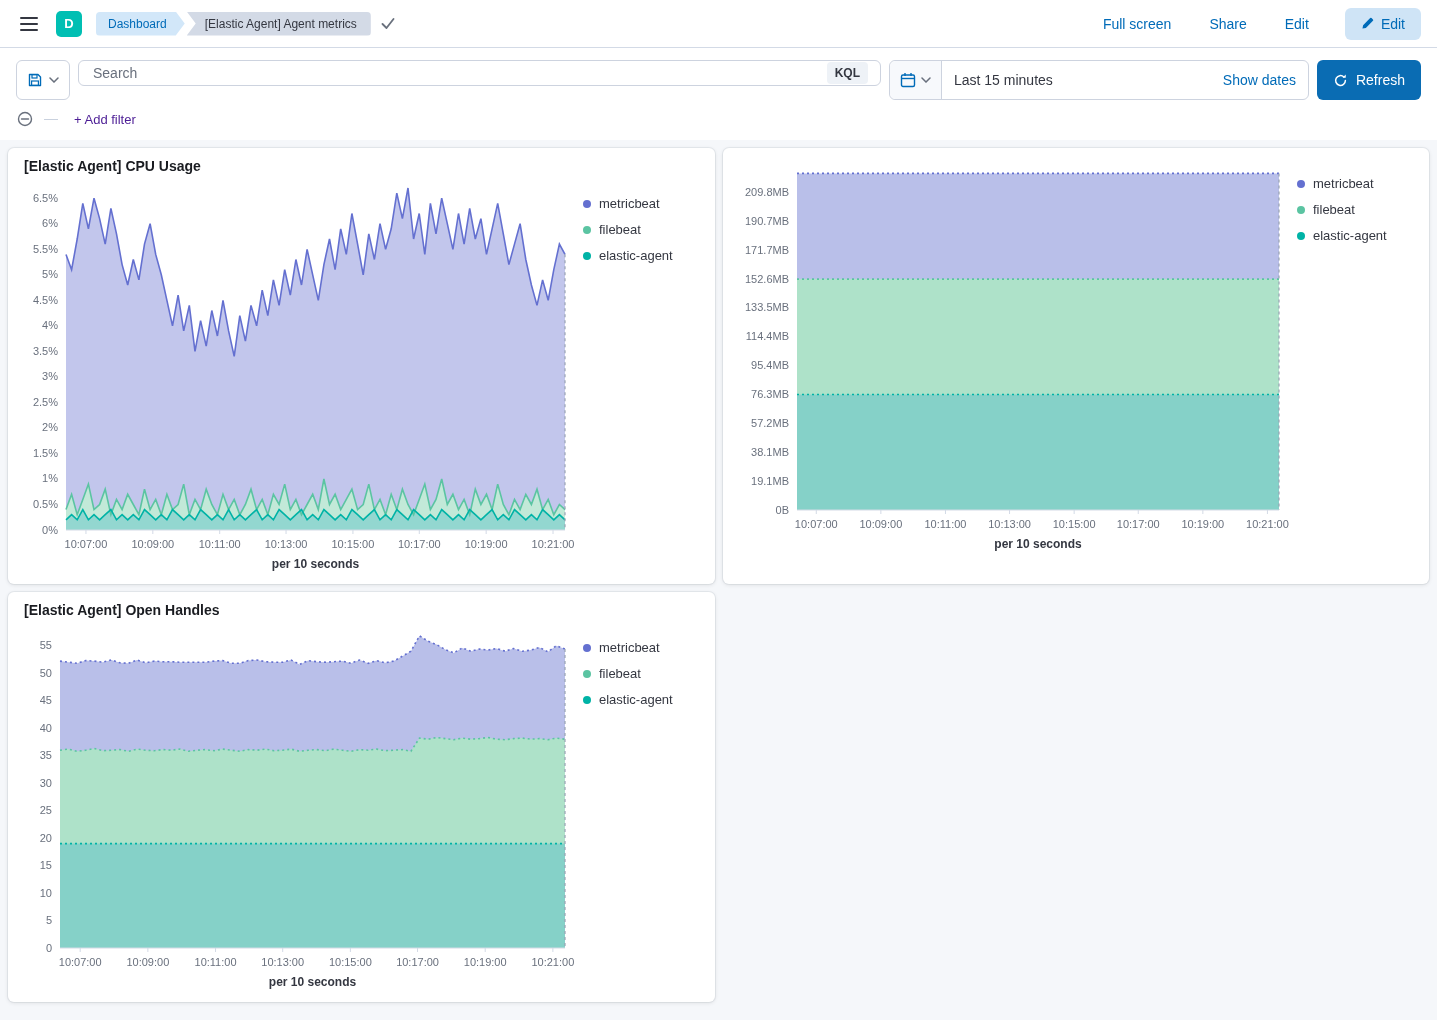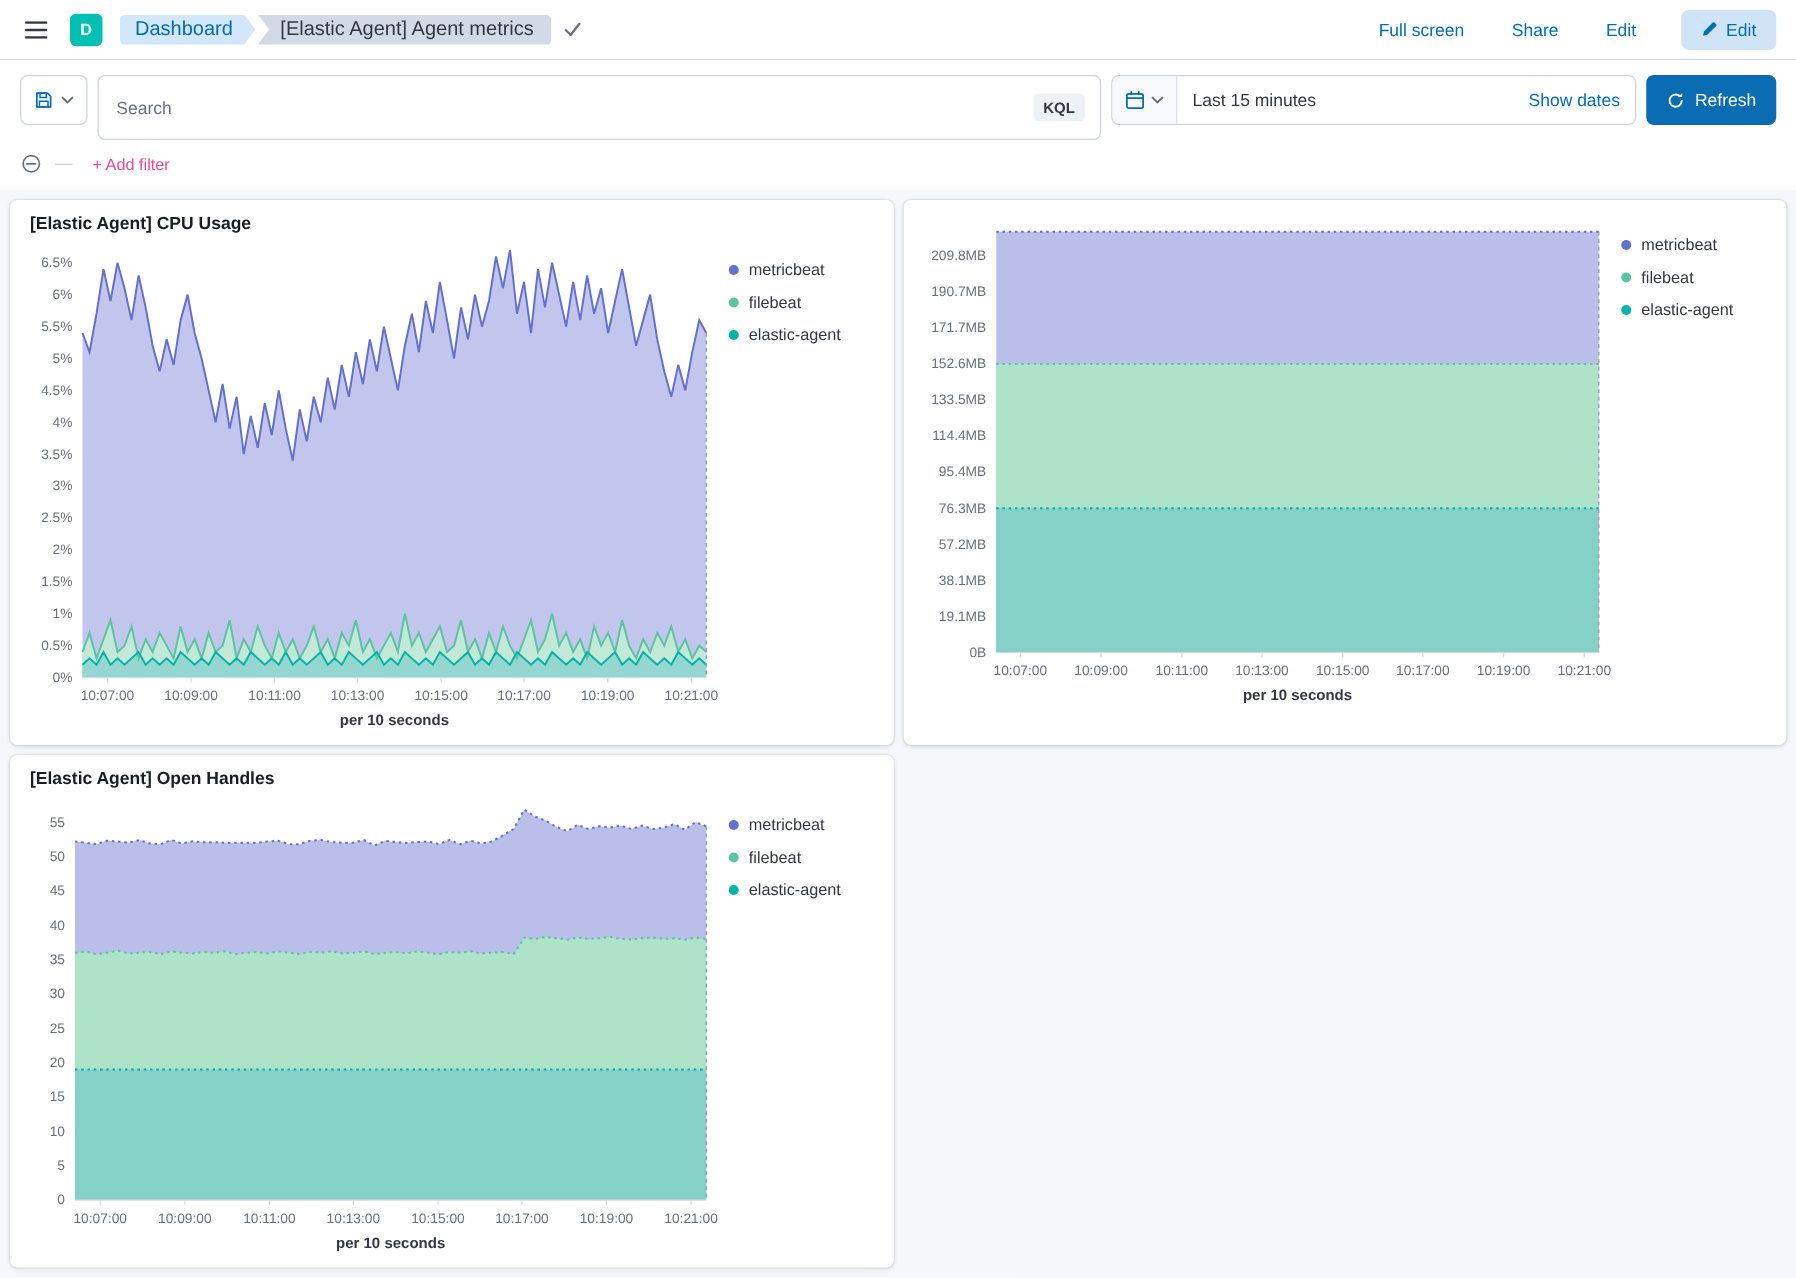--- a/index.html
+++ b/index.html
@@ -19,21 +19,21 @@
   }
   .icon-btn { background:none; border:none; padding:4px; cursor:pointer; display:flex; align-items:center; }
   .avatar {
     width:26px; height:26px; border-radius:5px; background:#00bfb3;
     color:#fff; font-weight:700; font-size:13px;
     display:flex; align-items:center; justify-content:center; cursor:pointer;
   }
   .crumbs { display:flex; align-items:center; }
   .crumb {
     height:24px; display:flex; align-items:center;
-    font-size:16px; padding:0 18px 0 12px; cursor:pointer; white-space:nowrap;
+    font-size:12px; padding:0 18px 0 12px; cursor:pointer; white-space:nowrap;
   }
   .crumb.first {
     background:#d2e7f9; color:#006bb8; font-weight:500;
     clip-path:polygon(0 0, calc(100% - 9px) 0, 100% 50%, calc(100% - 9px) 100%, 0 100%);
     border-radius:4px 0 0 4px;
   }
   .crumb.last {
     background:#d3dae6; color:#343741;
     clip-path:polygon(0 0, 100% 0, 100% 100%, 0 100%, 9px 50%);
     border-radius:0 4px 4px 0; margin-left:2px; padding:0 14px 0 18px;
@@ -47,21 +47,21 @@
     border:none; border-radius:6px; cursor:pointer; margin-left:4px;text-align:center;
   }
 
   
   .query-row { display:flex; gap:8px; padding:12px 16px 8px; background:#fff; }
   .save-group {
     height:40px; display:flex; align-items:center; gap:6px; padding:0 10px;
     border:1px solid #cdd3df; border-radius:6px; background:#fff; cursor:pointer;
   }
   .search-box {
-    flex:1; height:52px; display:flex; align-items:center; gap:0;
+    flex:1; height:26px; display:flex; align-items:center; gap:0;
     border:1px solid #cdd3df; border-radius:6px; background:#fff; padding:0 12px;
   }
   .search-box input {
     flex:1; border:none; outline:none; font-size:14px; color:#343741;
     font-family:"Liberation Sans", sans-serif; background:transparent;
   }
   .search-box input::placeholder { color:#69707d; }
   .kql-badge {
     font-size:12px; font-weight:700; color:#343741; background:#eef2f7;
     padding:4px 8px; border-radius:4px; cursor:pointer;
@@ -79,21 +79,21 @@
   .show-dates { padding-right:12px; font-size:14px; font-weight:500; color:#006bb8; background:none; border:none; cursor:pointer; white-space:nowrap; }
   .refresh-btn {
     height:40px; display:flex; align-items:center; gap:8px; padding:0 16px;
     background:#0a6cb3; color:#fff; font-size:14px; font-weight:500;
     border:none; border-radius:6px; cursor:pointer;
   }
 
   
   .filter-row { display:flex; align-items:center; gap:10px; padding:2px 16px 12px; background:#fff; }
   .filter-dash { width:14px; height:1px; background:#c9d1de; }
-  .add-filter { color:#ec4899; font-size:13px; font-weight:500; background:none; border:none; cursor:pointer; }
+  .add-filter { color:#4c1d95; font-size:13px; font-weight:500; background:none; border:none; cursor:pointer; }
 
   
   .content {
     background:#f5f7fa; padding:8px;
     display:grid; grid-template-columns:1fr 1fr; grid-template-rows:436px 410px; gap:8px;
     height:880px;
   }
   .panel {
     background:#fff; border-radius:6px; padding:8px 10px;
     box-shadow:0 1px 4px rgba(0,0,0,0.10), 0 0 0 1px rgba(152,162,179,0.14);

